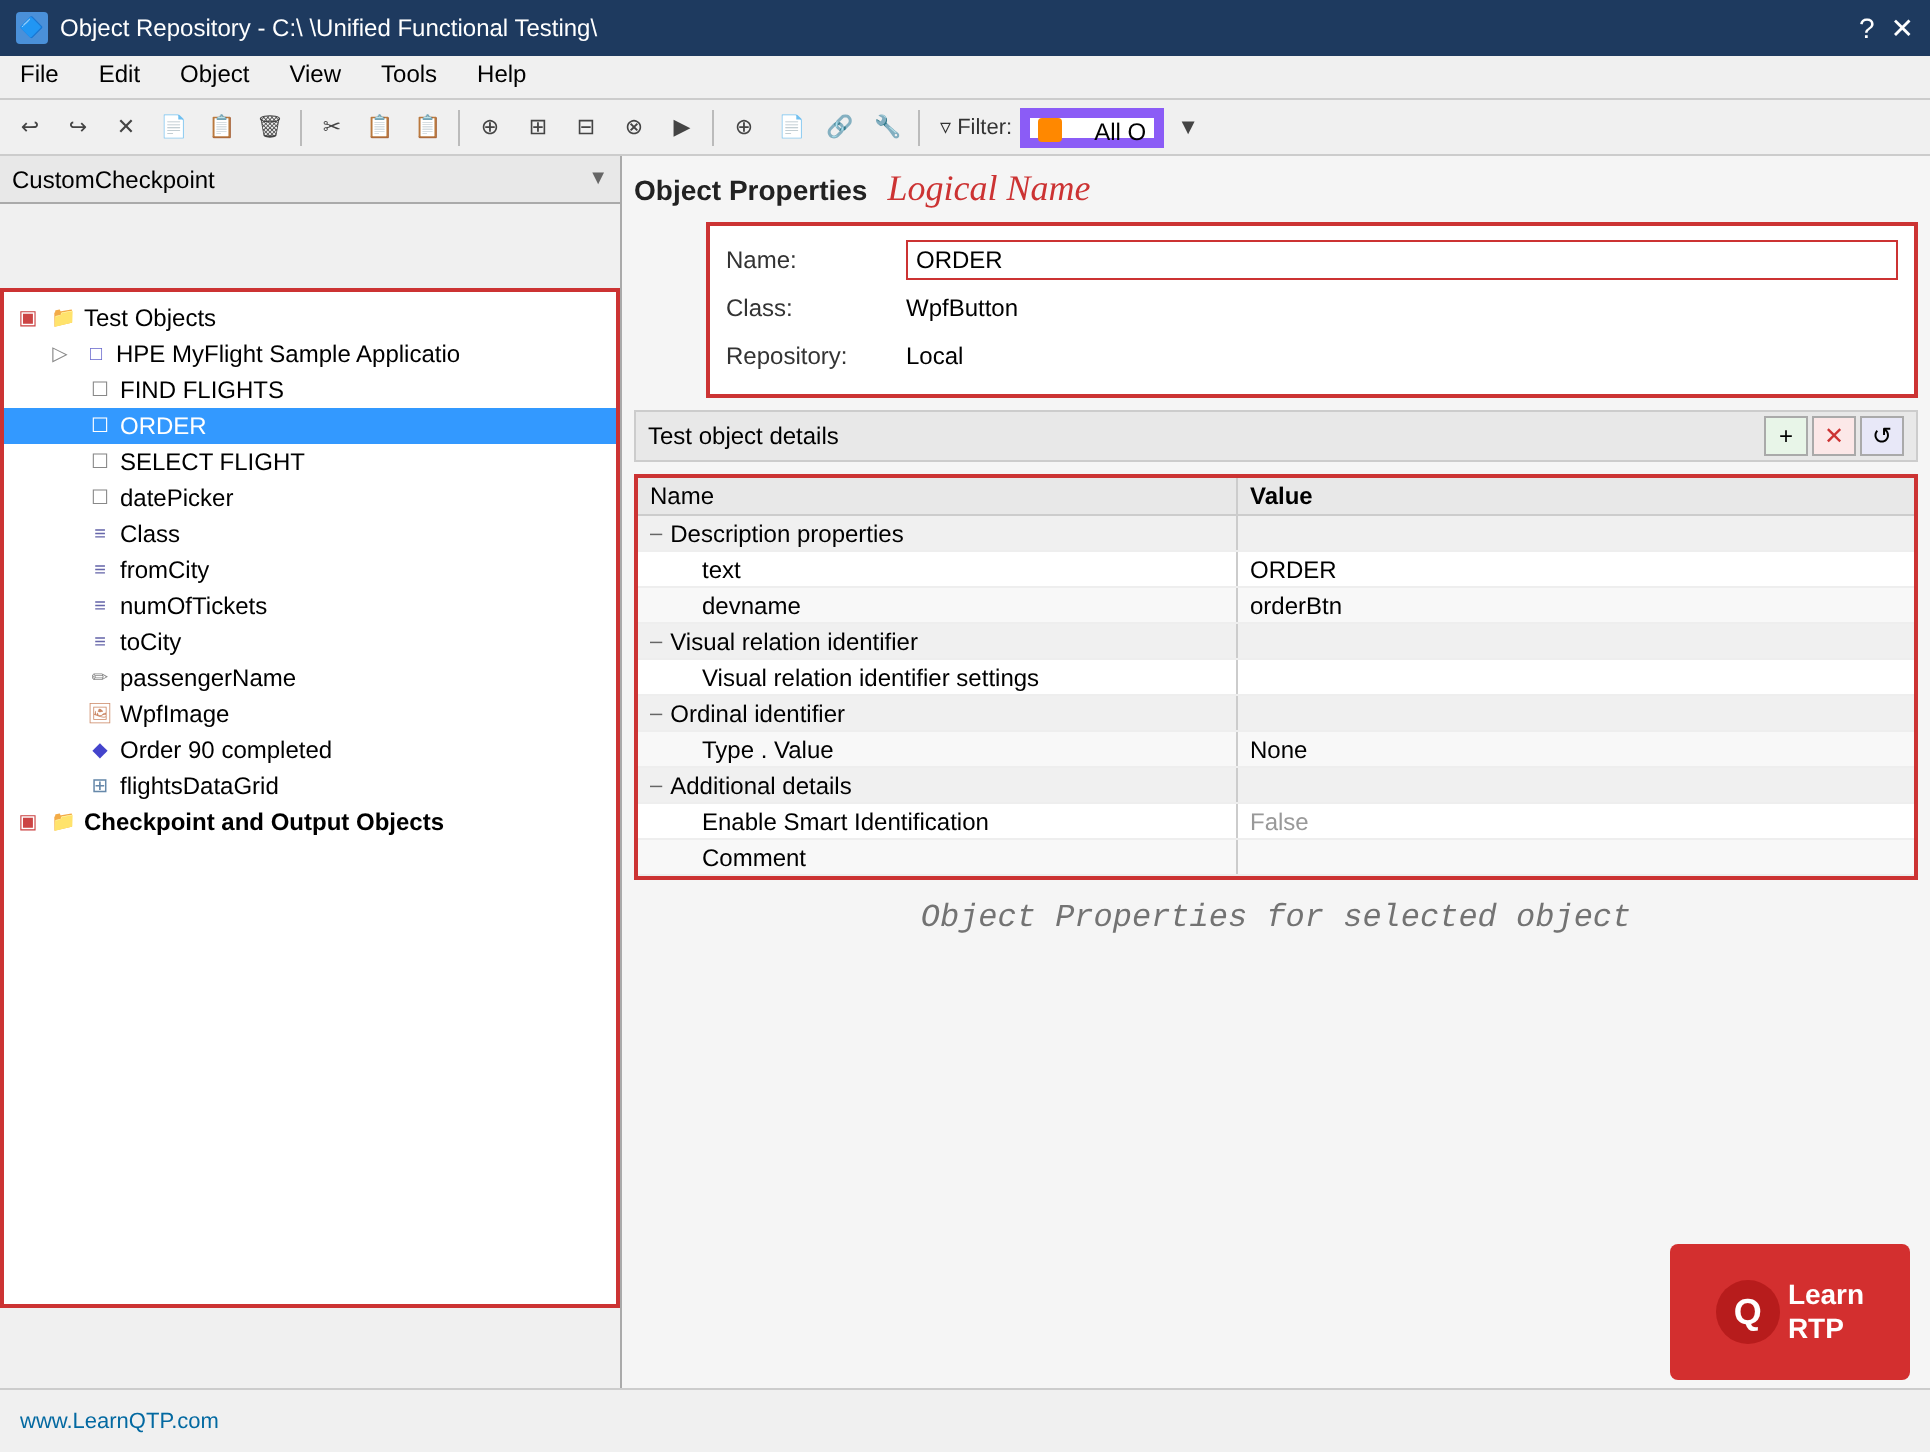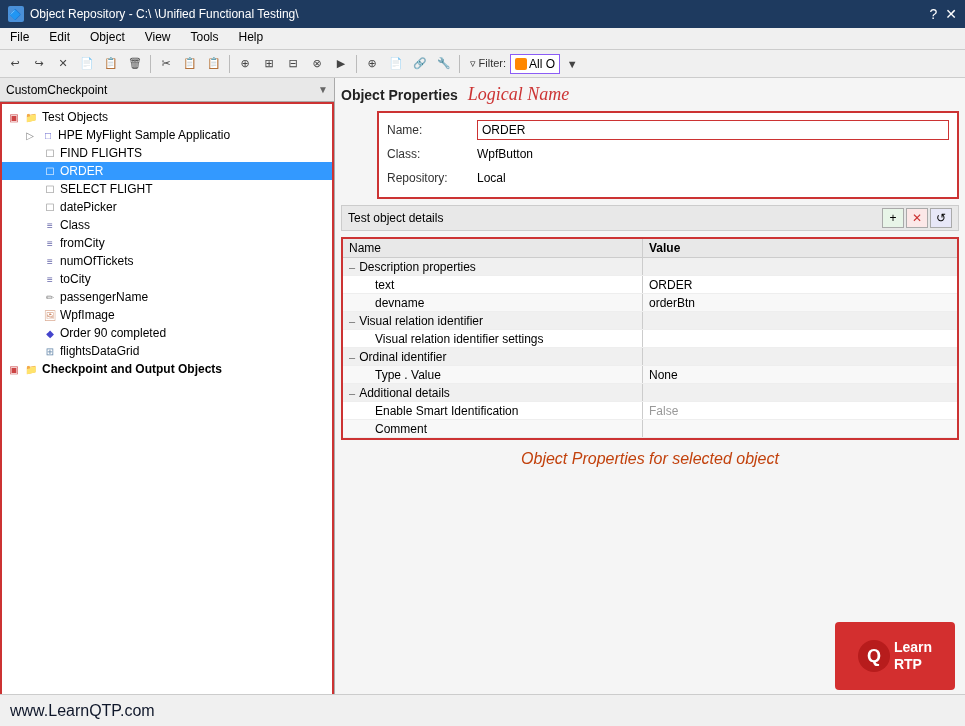--- a/index.html
+++ b/index.html
@@ -96,24 +96,25 @@
     .filter-label { font-size: 11px; color: #333; }
 
     
     .main-content {
       display: flex;
       height: calc(726px - 28px - 22px - 28px);
     }
 
     
     .left-panel {
-      width: 335px;
+      width: 311px;
       border-right: 1px solid #aaa;
       display: flex;
       flex-direction: column;
+      gap: 42px;
     }
     .left-panel-header {
       background: #e8e8e8;
       border-bottom: 1px solid #aaa;
       padding: 3px 6px;
       display: flex;
       align-items: center;
       justify-content: space-between;
       height: 24px;
     }
@@ -294,45 +295,45 @@
     }
     .group-minus {
       color: #666;
       margin-right: 4px;
       font-size: 11px;
     }
     .indented { padding-left: 32px; }
 
     
     .bottom-annotation {
-      color: #c2410c;
+      color: #737373;
       font-style: italic;
       font-size: 16px;
-      font-family: Liberation Sans, sans-serif;
+      font-family: Liberation Mono, monospace;
       text-align: center;
       padding: 4px 0;
     }
 
     
     .bottom-bar {
       position: absolute;
       bottom: 0;
       left: 0;
       right: 0;
       height: 32px;
       background: #f0f0f0;
       border-top: 1px solid #ccc;
       display: flex;
       align-items: center;
       justify-content: space-between;
       padding: 0 10px;
     }
     .watermark {
-      font-size: 16px;
-      color: #0f172a;
+      font-size: 11px;
+      color: #0369a1;
     }
 
     
     .learn-ka-logo {
       position: absolute;
       bottom: 36px;
       right: 10px;
       width: 120px;
       height: 68px;
       background: #d32f2f;
@@ -414,21 +415,21 @@
   <button class="toolbar-btn">⊗</button>
   <button class="toolbar-btn">▶</button>
   <div class="toolbar-sep"></div>
   <button class="toolbar-btn">⊕</button>
   <button class="toolbar-btn">📄</button>
   <button class="toolbar-btn">🔗</button>
   <button class="toolbar-btn">🔧</button>
   <div class="toolbar-sep"></div>
   <div class="filter-area">
     <span class="filter-label">▿ Filter:</span>
-    <span style="display:inline-flex;align-items:center;border:1px solid #8b5cf6;background:white;height:20px;padding:0 4px;gap:2px;">
+    <span style="display:inline-flex;align-items:flex-start;border:5px solid #8b5cf6;background:white;height:20px;padding:0 4px;gap:16px;">
       <span style="width:12px;height:12px;background:#ff8800;display:inline-block;border-radius:2px;"></span>
       <span>All O</span>
     </span>
     <button class="toolbar-btn" style="width:16px;">▼</button>
   </div>
 </div>
 
 <div class="main-content">
 
   <div class="left-panel">

